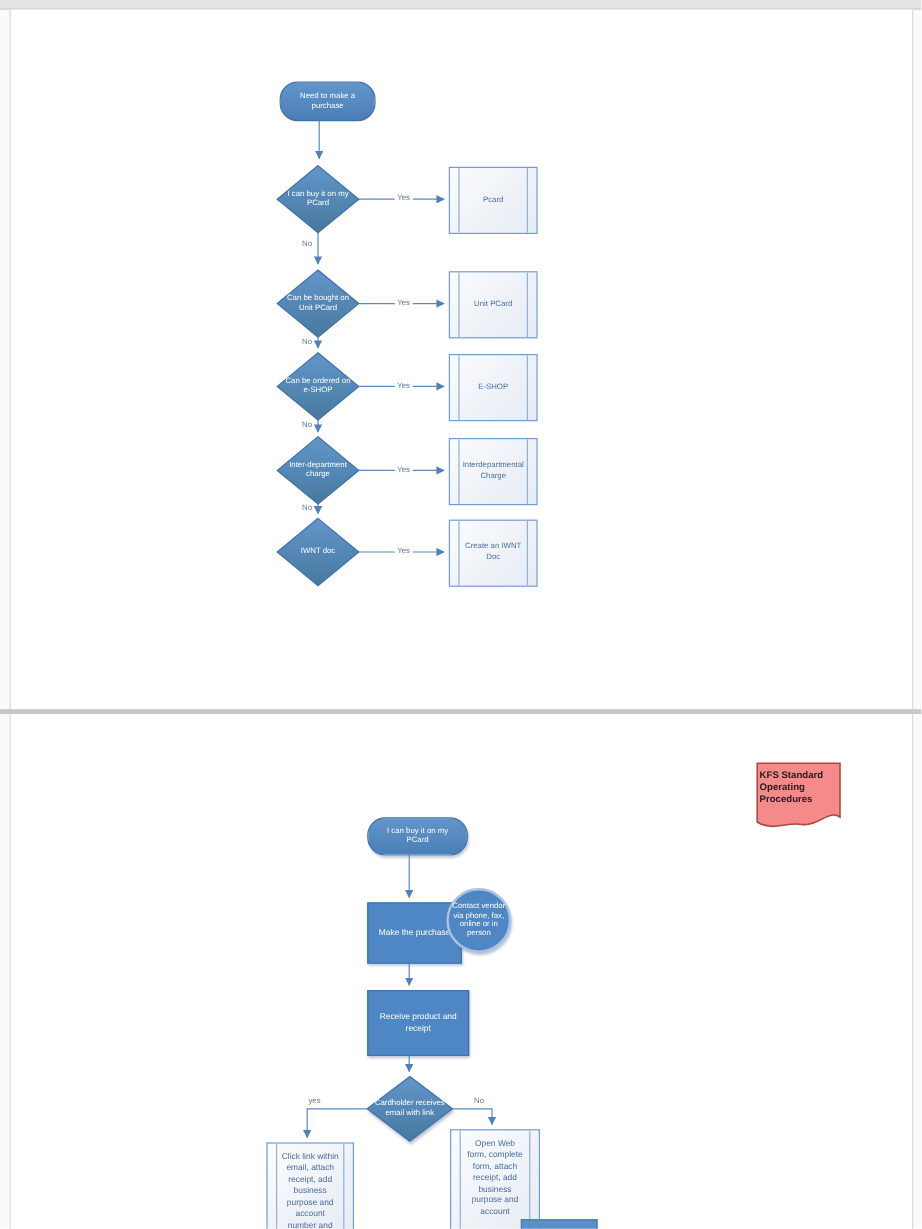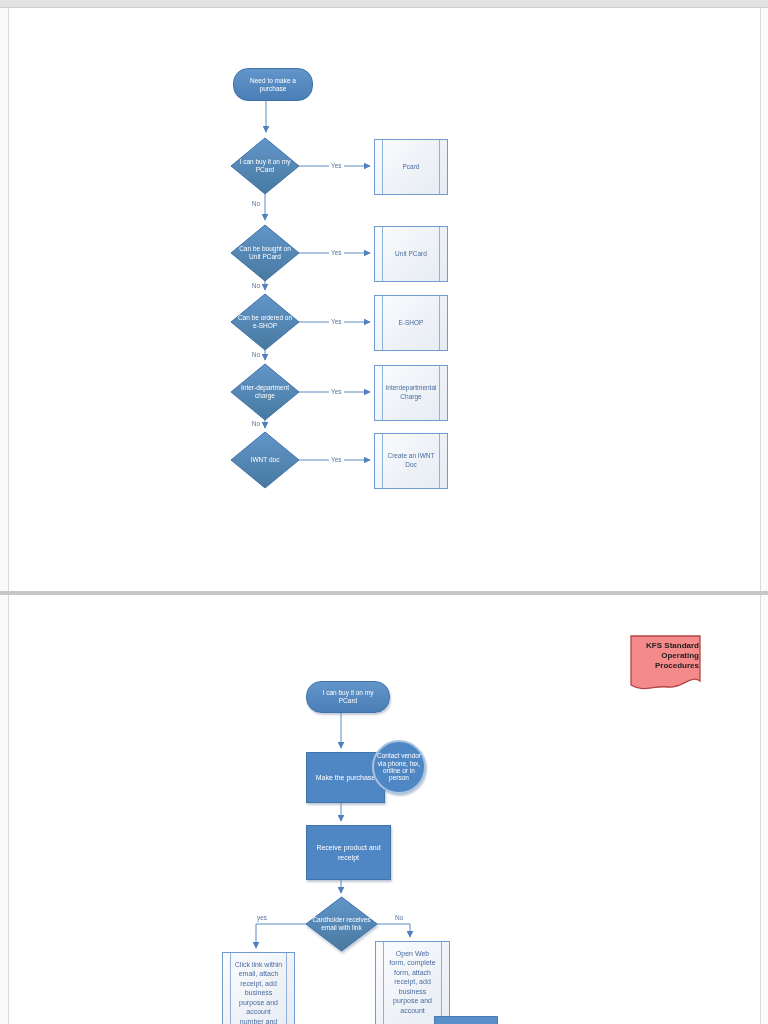--- a/index.html
+++ b/index.html
@@ -38,21 +38,21 @@
   
   .ncircle{position:absolute;background:#4f86c4;border:2px solid #a9c3e2;border-radius:50%;
            display:flex;align-items:center;justify-content:center;text-align:center;color:#fff;
            line-height:1.15;box-shadow:1px 2px 2px rgba(110,130,160,.45);}
   .fs65{font-size:6.5px;} .fs7{font-size:7px;}
 
   .lbl{position:absolute;font-size:6.5px;color:#5d7599;line-height:1;}
   .lbl.onln{background:#ffffff;padding:0 2px;}
   .lbl.ra{text-align:right;}
 
-  .ribbon-text{position:absolute;left:633px;top:641px;width:66px;text-align:right;
+  .ribbon-text{position:absolute;left:633px;top:641px;width:66px;text-align:left;
                font-weight:bold;font-size:8px;color:#232020;line-height:1.25;}
   .cutrect{position:absolute;left:434px;top:1016px;width:62px;height:14px;background:#5b8fc9;border:1px solid #4a7db8;}
   .diamond-shadow{filter:drop-shadow(1px 2px 1.5px rgba(110,130,160,.5));}
 </style>
 </head>
 <body>
 
 <div class="viewport">
   <div class="chrome-top"></div>
   <div class="page page1"></div>

